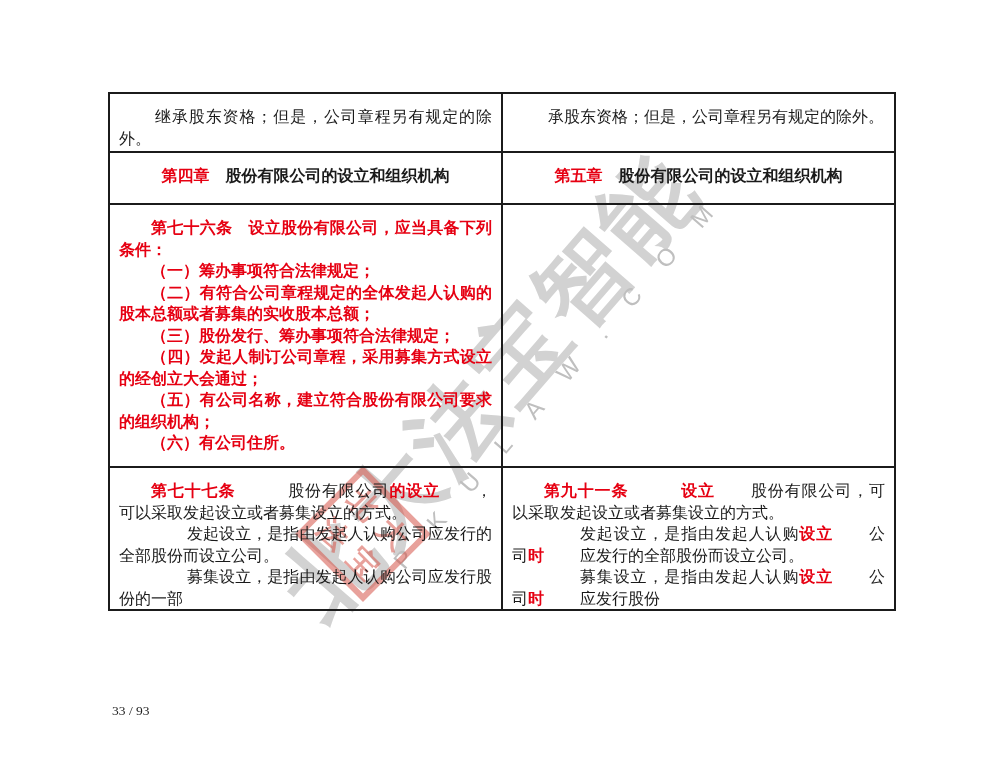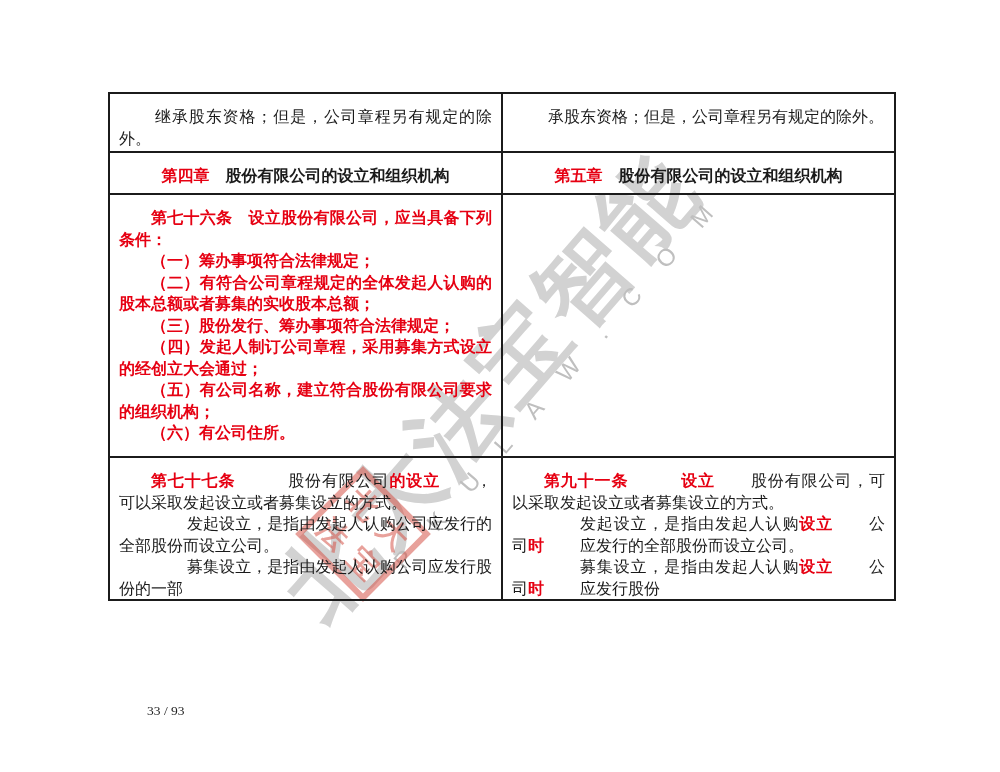--- a/index.html
+++ b/index.html
@@ -51,21 +51,21 @@
   td p{margin:0;text-indent:2em;text-align:justify;}
   td.center p{text-indent:0;text-align:center;}
   td p.noind{text-indent:0;}
   .seg-n{color:var(--ink);margin-left:36px;}
   .seg-b{color:var(--ink);font-weight:bold;}
   .seg-rb{color:var(--red);font-weight:bold;font-family:"Liberation Sans",sans-serif;}
 
   
   .footer{
     position:absolute;left:112px;top:703px;z-index:2;
-    font-size:13.5px;color:#222;font-family:"Liberation Serif",serif;margin-left:35px;
+    font-size:13.5px;color:#222;font-family:"Liberation Serif",serif;
   }
 </style>
 </head>
 <body>
 
 <div class="page">
 
   <div class="watermark-layer">
     <div class="wm-cjk">北大法宝智能</div>
     <div class="wm-latin">P K U L A W . C O M</div>
@@ -84,21 +84,21 @@
       </colgroup>
     <tbody>
         <tr style="height: 59px;">
           <td>
             <p class="noind"><span class="seg-n">继承股东资格；但是，公司章程另有规定的除外。</span></p>
           </td>
           <td>
             <p class="noind"><span class="seg-n">承股东资格；但是，公司章程另有规定的除外。</span></p>
           </td>
         </tr>
-        <tr style="height: 42px;">
+        <tr style="height: 52px;">
           <td class="center">
             <p class="noind"><span class="seg-rb">第四章</span><span class="seg-b">　股份有限公司的设立和组织机构</span></p>
           </td>
           <td class="center">
             <p class="noind"><span class="seg-rb">第五章</span><span class="seg-b">　股份有限公司的设立和组织机构</span></p>
           </td>
         </tr>
         <tr style="height: 263px;">
           <td>
             <p><span class="seg-rb">第七十六条</span><span class="seg-rb">　设立股份有限公司，应当具备下列条件：</span></p>

